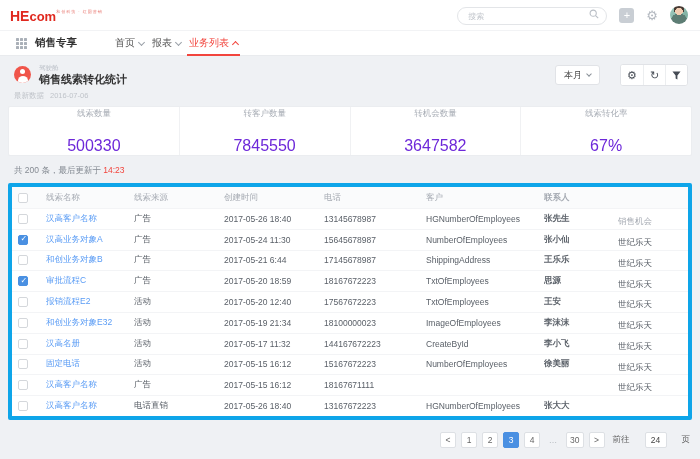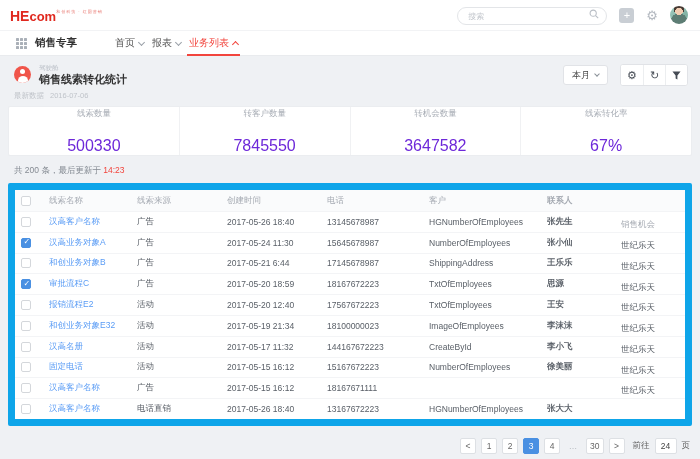--- a/index.html
+++ b/index.html
@@ -40,41 +40,41 @@
   
   .main { padding:0 8px; }
   .page-head { display:flex; align-items:center; justify-content:space-between; padding:8px 4px 2px 6px; }
   .ph-left { display:flex; align-items:center; gap:8px; }
   .red-avatar { position:relative; width:17px; height:17px; border-radius:50%; background:#f0554a; overflow:hidden; }
   .red-avatar::before { content:""; position:absolute; left:6px; top:3px; width:5px; height:5px; border-radius:50%; background:#fff; }
   .red-avatar::after { content:""; position:absolute; left:3.5px; top:9.5px; width:10px; height:9px; border-radius:50% 50% 0 0; background:#fff; }
   .ph-titles { line-height:1.15; }
   .scope { font-size:6.5px; color:#b9bec6; }
   .page-title { font-size:11px; color:#333; font-weight:bold; margin-top:1px; }
-  .ph-right { display:flex; align-items:center; gap:12px; }
+  .ph-right { display:flex; align-items:center; gap:20px; }
   .period-btn { height:20px; border:1px solid #e1e3e7; background:#fff; border-radius:3px; font-size:9px; color:#444; padding:0 8px; display:flex; align-items:center; gap:5px; cursor:pointer; font-family:"Liberation Sans", sans-serif; }
   .period-btn .chev { width:4px; height:4px; border-right:1px solid #8a9098; border-bottom:1px solid #8a9098; transform:rotate(45deg); margin-top:-2px; }
   .icon-group { display:flex; border:1px solid #e1e3e7; border-radius:3px; overflow:hidden; background:#fff; }
   .icon-btn { width:22px; height:20px; background:#fff; border:none; border-left:1px solid #eceef0; display:flex; align-items:center; justify-content:center; color:#454b54; font-size:11px; cursor:pointer; }
   .icon-btn:first-child { border-left:none; }
   .meta-line { font-size:7.5px; color:#c0c4ca; padding:3px 6px 5px; }
   .meta-line span { margin-right:6px; }
 
   
   .stats-card { background:#fff; border:1px solid #ebedf0; border-radius:2px; height:50px; display:flex; }
   .stat { flex:1; display:flex; flex-direction:column; align-items:center; justify-content:center; gap:17px; border-left:1px solid #f0f1f3; }
   .stat:first-child { border-left:none; }
   .stat .lbl { font-size:8.5px; color:#a9aeb6; }
   .stat .val { font-size:16px; color:#6d28d9; }
 
   .summary { font-size:8.5px; color:#858b93; padding:9px 6px 6px; }
   .summary .time { color:#f2453d; }
 
   
-  .table-card { background:#fff; border:7px solid #0ea5e9; border-radius:2px; }
+  .table-card { background:#fff; border:4px solid #0ea5e9; border-radius:2px; }
   .t-row { display:flex; align-items:center; height:20.8px; border-top:1px solid #f3f4f6; padding:0 6px; }
   .t-head { background:#fafbfc; border-top:none; height:21px; }
   .t-head .c { color:#a5aab2; font-size:8.5px; }
   .c { font-size:8.5px; color:#5a6068; white-space:nowrap; overflow:hidden; text-overflow:ellipsis; padding-right:6px; }
   .c-check { width:28px; flex:none; display:flex; align-items:center; }
   .c-name { width:88px; flex:none; }
   .c-source { width:90px; flex:none; }
   .c-created { width:100px; flex:none; }
   .c-phone { width:102px; flex:none; }
   .c-customer { width:118px; flex:none; }
@@ -83,21 +83,21 @@
   .lead-link { color:#5a9cf5; cursor:pointer; }
   .checkbox { width:10px; height:10px; border:1px solid #d4d7db; border-radius:2px; background:#fff; cursor:pointer; position:relative; }
   .checkbox.checked { background:#4a90e2; border-color:#4a90e2; }
   .checkbox.checked::after { content:"✓"; position:absolute; left:1.5px; top:-1.5px; color:#fff; font-size:8px; }
 
   
   .pagination { display:flex; align-items:center; justify-content:flex-end; gap:5px; padding:12px 2px 0 0; }
   .page-btn { min-width:16px; height:16px; border:1px solid #dde0e4; background:#fff; border-radius:2px; font-size:8.5px; color:#666; cursor:pointer; padding:0 3px; font-family:"Liberation Sans", sans-serif; line-height:14px; }
   .page-btn.active { background:#4a90e2; border-color:#4a90e2; color:#fff; }
   .page-btn.ellipsis { border:none; background:transparent; color:#b3b8be; cursor:default; }
-  .goto { display:flex; align-items:center; gap:5px; font-size:8.5px; color:#666; margin-left:3px; }
+  .goto { display:flex; align-items:center; gap:15px; font-size:8.5px; color:#666; margin-left:3px; }
   .goto input { width:22px; height:16px; border:1px solid #dde0e4; border-radius:2px; text-align:center; font-size:8.5px; color:#444; outline:none; font-family:"Liberation Sans", sans-serif; }
 </style>
 </head>
 <body>
 
 <div class="app">
 
   <header class="topbar">
     <div class="logo">
       <div class="logo-main"><span class="lg">HE</span><span>com</span></div>

